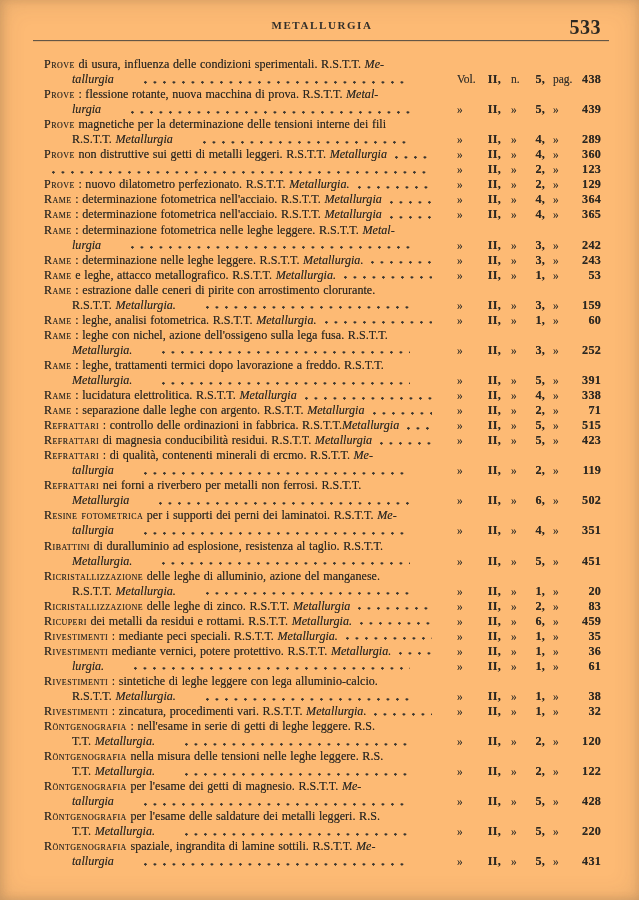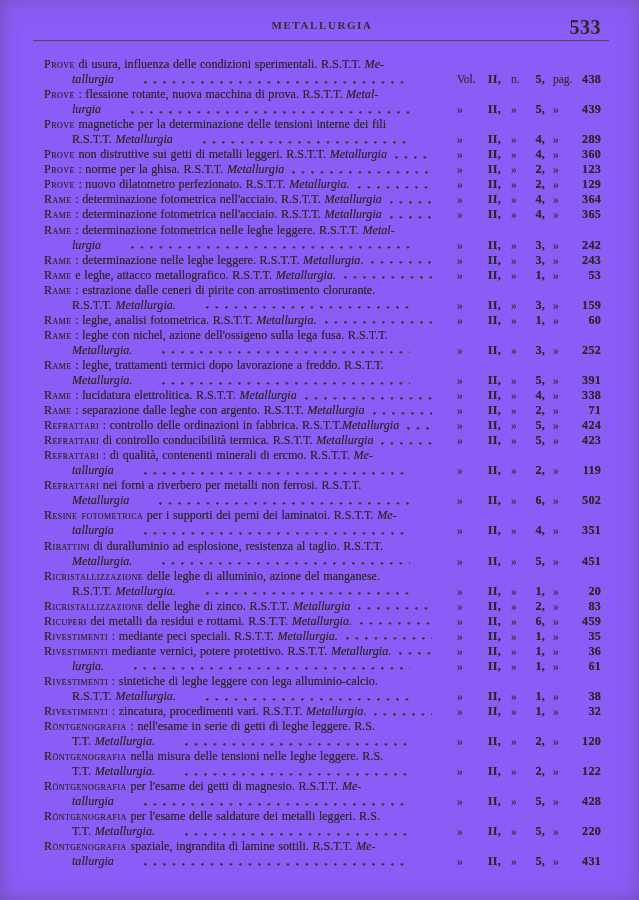--- a/index.html
+++ b/index.html
@@ -3,21 +3,21 @@
 <meta charset="utf-8">
 <style>
   html,body{margin:0;padding:0;}
   body{
     width:639px;height:900px;overflow:hidden;
     background:#dcdad5;
     font-family:"Liberation Serif","DejaVu Serif",serif;
   }
   .page{
     position:absolute;inset:0;
-    background:#8b5cf6;
+    background:#fdba74;
     box-shadow:inset 0 0 26px rgba(70,62,50,.16), inset 4px 0 8px rgba(70,62,50,.10), inset -2px -2px 8px rgba(70,62,50,.08);
     color:#2c2822;
     text-decoration:underline;
   }
   
   .hdr{position:absolute;top:16px;left:35px;right:30px;height:20px;}
   .hdr-title{
     position:absolute;left:0;right:0;top:3px;text-align:center;
     font-size:11px;font-weight:700;letter-spacing:1.6px;color:#34302a;
   }
@@ -148,21 +148,20 @@
             </span>
             <span class="rc rc3">
               <span class="rm">»</span>
               <span class="rv">360</span>
             </span>
           </div>
         </div>
       </div>
       <div class="entry">
         <div class="line">
-          <span class="txt"><span class="sc">Prove</span><span> : norme per la ghisa. R.S.T.T. </span><span class="it">Metallurgia</span></span>
           <div class="leader"></div>
           <div class="refs">
             <span class="rc rc1">
               <span class="rm">»</span>
               <span class="rv">II,</span>
             </span>
             <span class="rc rc2">
               <span class="rm">»</span>
               <span class="rv">2,</span>
             </span>
@@ -433,28 +432,28 @@
             <span class="rc rc1">
               <span class="rm">»</span>
               <span class="rv">II,</span>
             </span>
             <span class="rc rc2">
               <span class="rm">»</span>
               <span class="rv">5,</span>
             </span>
             <span class="rc rc3">
               <span class="rm">»</span>
-              <span class="rv">424</span>
-            </span>
-          </div>
-        </div>
-      </div>
-      <div class="entry">
-        <div class="line">
-          <span class="txt"><span class="sc">Refrattari</span><span> di controllo conducibilità termica. R.S.T.T. </span><span class="it">Metallurgia</span></span>
+              <span class="rv">515</span>
+            </span>
+          </div>
+        </div>
+      </div>
+      <div class="entry">
+        <div class="line">
+          <span class="txt"><span class="sc">Refrattari</span><span> di magnesia conducibilità residui. R.S.T.T. </span><span class="it">Metallurgia</span></span>
           <div class="leader"></div>
           <div class="refs">
             <span class="rc rc1">
               <span class="rm">»</span>
               <span class="rv">II,</span>
             </span>
             <span class="rc rc2">
               <span class="rm">»</span>
               <span class="rv">5,</span>
             </span>

